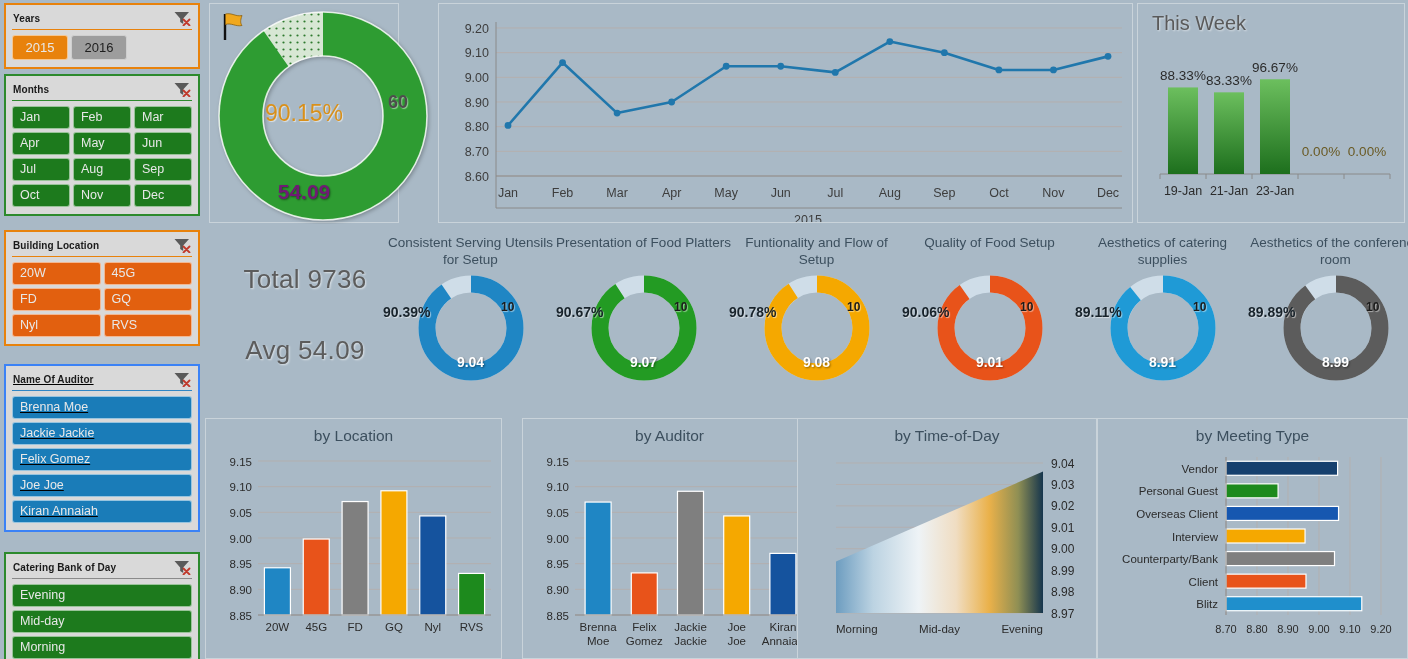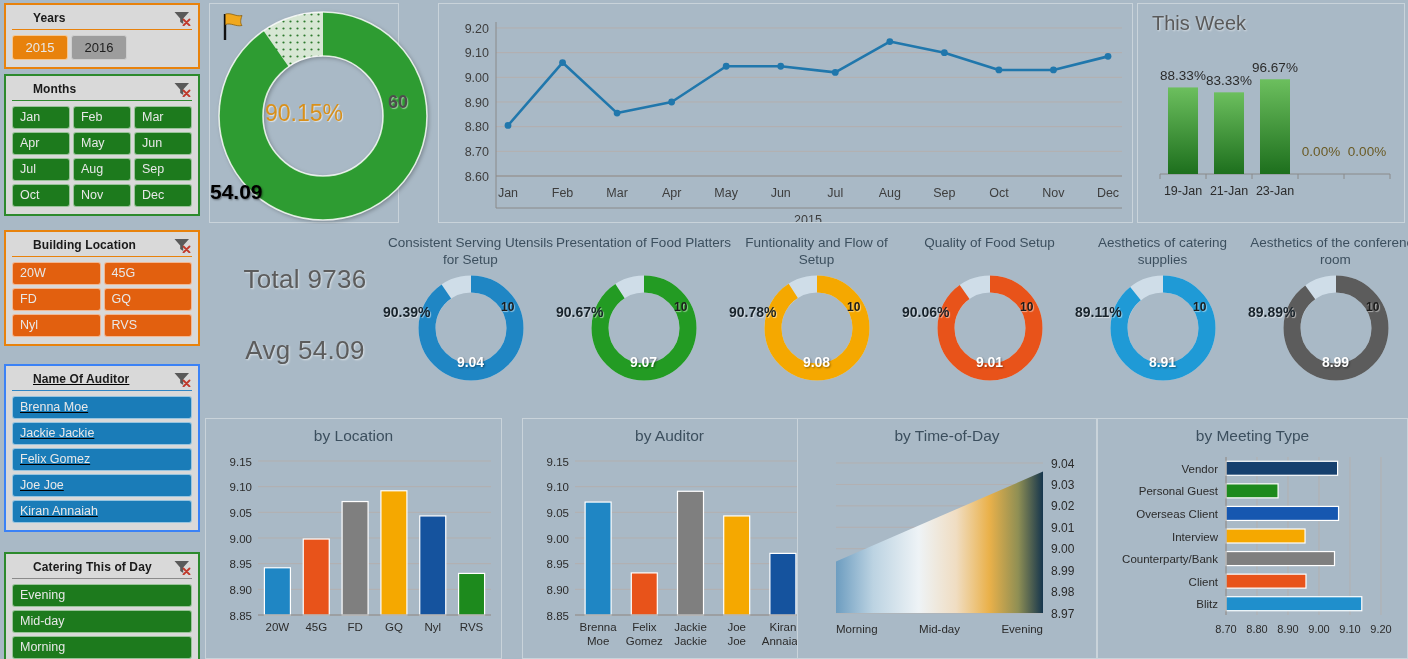--- a/index.html
+++ b/index.html
@@ -15,21 +15,21 @@
   .sidebar { position: absolute; left: 0; top: 0; width: 205px; height: 659px; background: #a9b9c6; }
   .slicer {
     position: absolute; left: 4px; width: 196px;
     background: #d9d9d9; border: 1px solid #9b9b9b;
     padding: 4px 6px 7px 6px;
   }
   .slicer.orange { border: 2px solid #e8820c; }
   .slicer.green  { border: 2px solid #2d8a2d; }
   .slicer.blue   { border: 2px solid #3b82f6; text-decoration: underline; }
   .slicer-head { display: flex; align-items: center; justify-content: space-between; padding: 1px 1px 3px 1px; }
-  .slicer-title { font-size: 12px; font-weight: bold; color: #1a1a1a; letter-spacing: .1px; margin-left: 20px; }
+  .slicer-title { font-size: 10px; font-weight: bold; color: #1a1a1a; letter-spacing: .1px; }
   .slicer-rule { height: 1px; margin: 0 0 5px 0; }
   .rule-orange { background: #e8820c; }
   .rule-green  { background: #2d8a2d; }
   .rule-blue   { background: #2f86c5; }
   .rule-gray   { background: #8a8a8a; }
   .funnel { width: 18px; height: 16px; position: relative; cursor: pointer; flex: 0 0 auto; }
   .funnel svg { display: block; }
 
   .chips { display: flex; flex-wrap: wrap; gap: 3px; }
   .chip {
@@ -52,22 +52,22 @@
   .panel { position: absolute; background: #a9b9c6; border: 1px solid #c9d3da; }
 
   
   .bigdonut { left: 209px; top: 3px; width: 190px; height: 220px; }
   .flag { position: absolute; left: 8px; top: 6px; width: 30px; height: 34px; }
   .donut-center-pct {
     position: absolute; left: 0; right: 0; top: 96px; text-align: center;
     font-size: 23px; color: #d9901a; text-shadow: 1px 1px 1px rgba(255,255,255,.6);
   }
   .donut-bottom-val {
-    position: absolute; left: 0; right: 0; top: 176px; text-align: left;
-    font-size: 21px; font-weight: bold; color: #000000; text-shadow: 1px 1px 2px rgba(0,0,0,.45);
+    position: absolute; left: 0; right: 0; top: 176px; text-align: center;
+    font-size: 21px; font-weight: bold; color: #701a75; text-shadow: 1px 1px 2px rgba(0,0,0,.45);
   }
   .donut-max-lbl {
     position: absolute; left: 178px; top: 88px; font-size: 18px; font-weight: bold;
     color: #4d4d4d; text-shadow: 1px 1px 1px rgba(255,255,255,.5);
   }
 
   
   .linechart { left: 438px; top: 3px; width: 695px; height: 220px; }
 
   
@@ -195,21 +195,21 @@
         <div class="chips">
           <div class="chip w1 chip-blue">Brenna Moe</div>
           <div class="chip w1 chip-blue">Jackie Jackie</div>
           <div class="chip w1 chip-blue">Felix Gomez</div>
           <div class="chip w1 chip-blue">Joe Joe</div>
           <div class="chip w1 chip-blue">Kiran Annaiah</div>
         </div>
       </div>
       <div class="slicer green" style="top: 552px;">
         <div class="slicer-head">
-          <div class="slicer-title">Catering This of Day</div>
+          <div class="slicer-title">Catering Bank of Day</div>
           <div class="funnel">
             <svg width="18" height="16" viewBox="0 0 18 16">
   <path d="M1.5 2 L16 2 L10.2 8.4 L10.2 14 L7.2 12 L7.2 8.4 Z" fill="#5a5a5a"></path>
   <path d="M10.5 9.5 L16.5 15.5 M16.5 9.5 L10.5 15.5" stroke="#c0392b" stroke-width="1.8" stroke-linecap="round"></path>
 </svg>
           </div>
         </div>
         <div class="slicer-rule rule-gray"></div>
         <div class="chips">
           <div class="chip w1 chip-green2">Evening</div>

